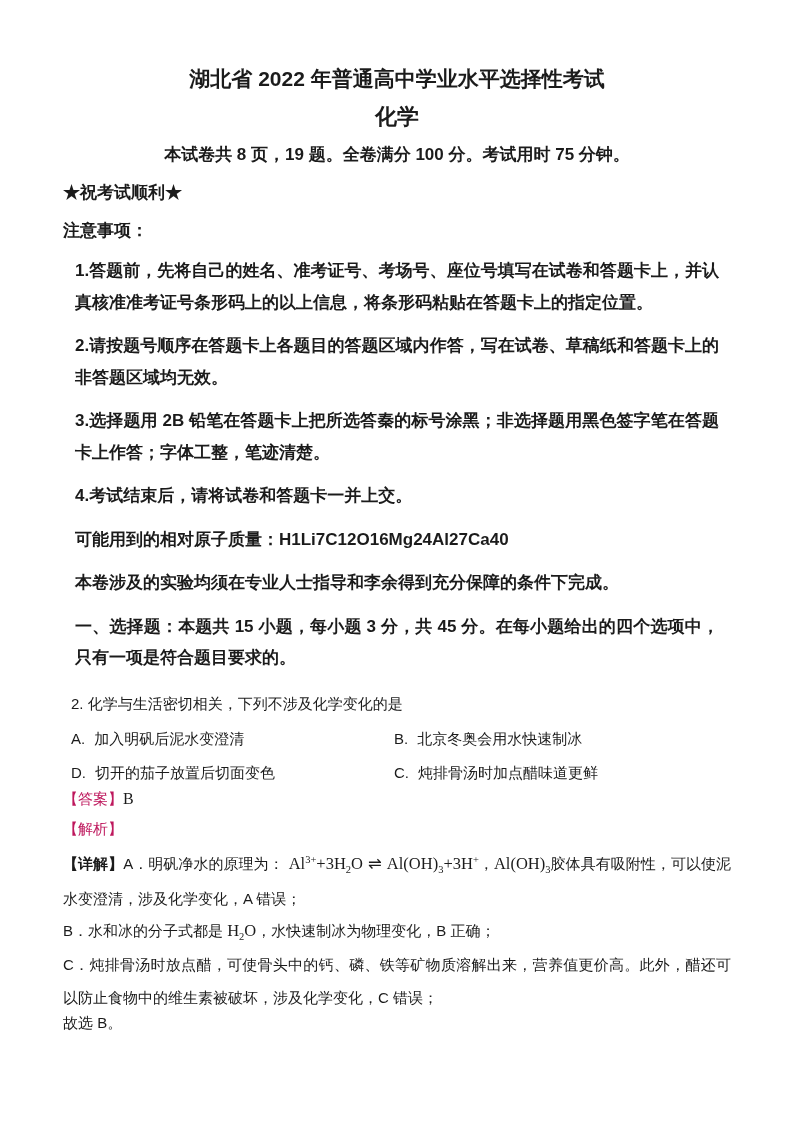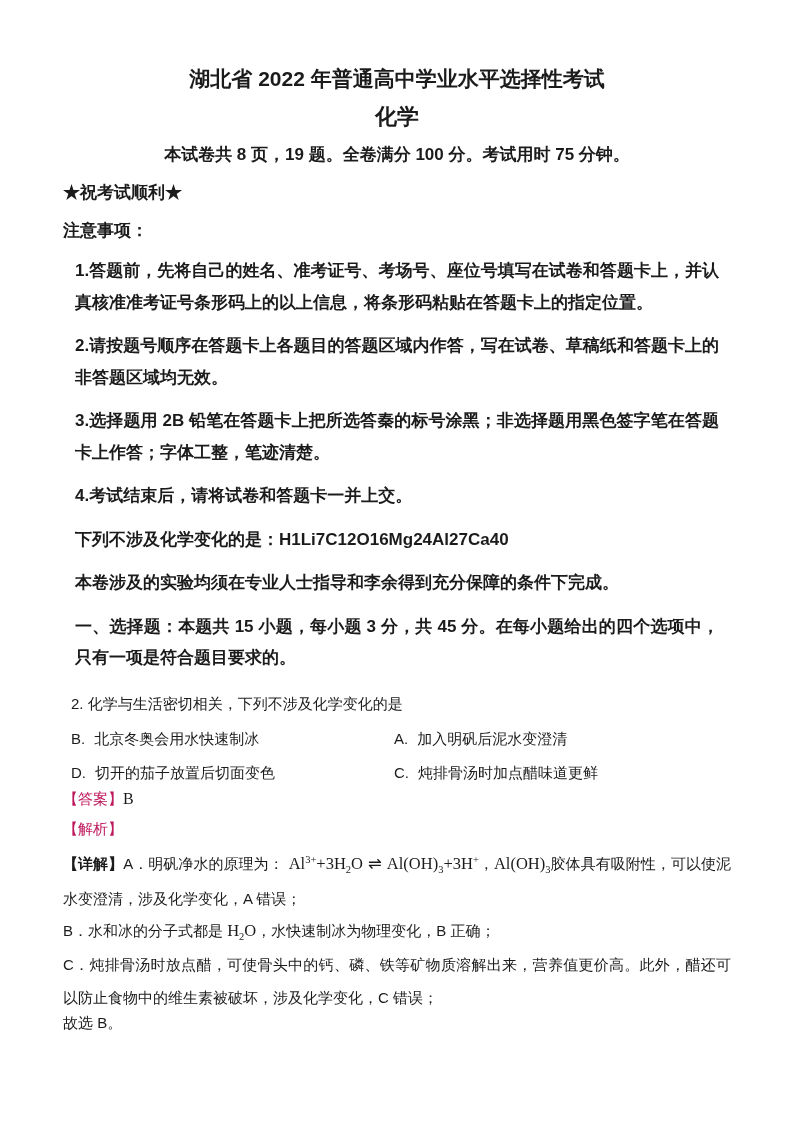--- a/index.html
+++ b/index.html
@@ -50,29 +50,29 @@
     <h1 class="title">湖北省 2022 年普通高中学业水平选择性考试</h1>
     <h2 class="subject">化学</h2>
     <p class="exam-info">本试卷共 8 页，19 题。全卷满分 100 分。考试用时 75 分钟。</p>
     <p class="wish">★祝考试顺利★</p>
 
     <p class="notice-head">注意事项：</p>
     <p class="bpara">1.答题前，先将自己的姓名、准考证号、考场号、座位号填写在试卷和答题卡上，并认真核准准考证号条形码上的以上信息，将条形码粘贴在答题卡上的指定位置。</p>
     <p class="bpara">2.请按题号顺序在答题卡上各题目的答题区域内作答，写在试卷、草稿纸和答题卡上的非答题区域均无效。</p>
     <p class="bpara">3.选择题用 2B 铅笔在答题卡上把所选答秦的标号涂黑；非选择题用黑色签字笔在答题卡上作答；字体工整，笔迹清楚。</p>
     <p class="bpara">4.考试结束后，请将试卷和答题卡一并上交。</p>
-    <p class="bpara">下列不涉及化学变化的是：H1Li7C12O16Mg24Al27Ca40</p>
+    <p class="bpara">可能用到的相对原子质量：H1Li7C12O16Mg24Al27Ca40</p>
     <p class="bpara">本卷涉及的实验均须在专业人士指导和李余得到充分保障的条件下完成。</p>
     <p class="bpara">一、选择题：本题共 15 小题，每小题 3 分，共 45 分。在每小题给出的四个选项中，只有一项是符合题目要求的。</p>
 
     <div>
       <p class="stem">2. 化学与生活密切相关，下列不涉及化学变化的是</p>
       <div class="options">
+        <div><span class="opt-label">A.</span><span>加入明矾后泥水变澄清</span></div>
         <div><span class="opt-label">B.</span><span>北京冬奥会用水快速制冰</span></div>
-        <div><span class="opt-label">A.</span><span>加入明矾后泥水变澄清</span></div>
         <div><span class="opt-label">D.</span><span>切开的茄子放置后切面变色</span></div>
         <div><span class="opt-label">C.</span><span>炖排骨汤时加点醋味道更鲜</span></div>
       </div>
     </div>
 
     <p class="ansline"><span class="marker">【答案】</span><span class="ansval">B</span></p>
 
     <p class="analysisline"><span class="marker">【解析】</span></p>
 
     <p class="detail"><span class="bmk">【详解】</span><span>A．明矾净水的原理为：</span><span class="fml fml-first"><span>Al</span><sup>3+</sup><span>+3H</span><sub>2</sub><span>O</span><span class="arrow">⇌</span><span>Al(OH)</span><sub>3</sub><span>+3H</span><sup>+</sup></span><span>，</span><span class="fml"><span>Al(OH)</span><sub>3</sub></span><span>胶体具有吸附性，可以使泥水变澄清，涉及化学变化，A 错误；</span></p>

